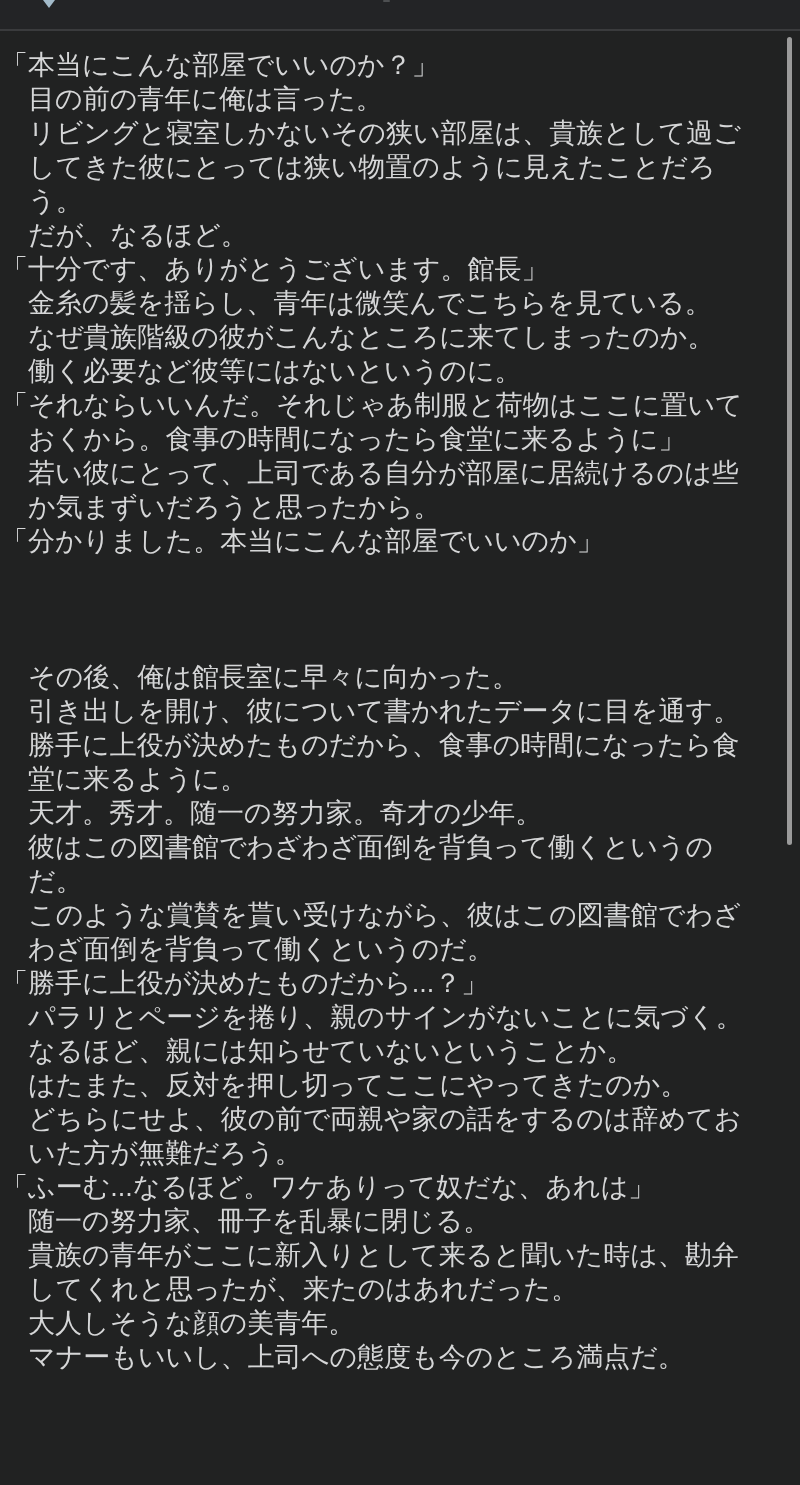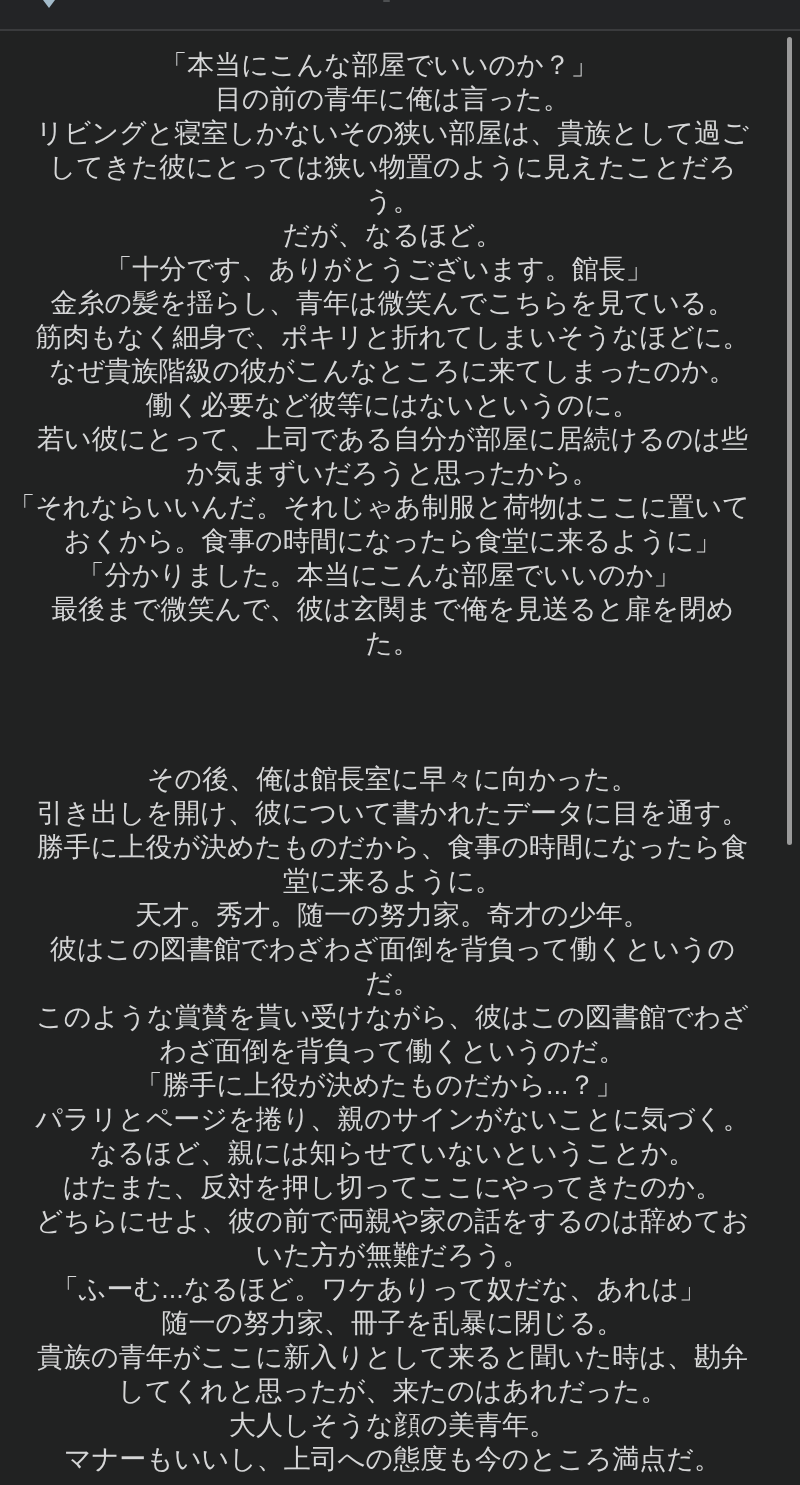--- a/index.html
+++ b/index.html
@@ -58,21 +58,21 @@
   .reader-inner {
     width: 729px; 
   }
   p.line {
     margin: 0;
     padding: 0;
     font-size: 27px;
     line-height: 34px;
     color: #d5d6d7;
     letter-spacing: 0;
-    text-align: center;
+    text-align: left;
     word-break: normal;
   }
   p.line.dialogue {
     text-indent: -27px; 
   }
   p.line.blank {
     min-height: 34px;
   }
   
   .scrollbar-track {
@@ -101,27 +101,25 @@
 </div>
 
 <div class="reader">
   <div class="reader-inner">
       <p class="line dialogue">「本当にこんな部屋でいいのか？」</p>
       <p class="line narration">目の前の青年に俺は言った。</p>
       <p class="line narration">リビングと寝室しかないその狭い部屋は、貴族として過ごしてきた彼にとっては狭い物置のように見えたことだろう。</p>
       <p class="line narration">だが、なるほど。</p>
       <p class="line dialogue">「十分です、ありがとうございます。館長」</p>
       <p class="line narration">金糸の髪を揺らし、青年は微笑んでこちらを見ている。</p>
-      <p class="line narration">筋肉もなく細身で、ポキリと折れてしまいそうなほどに。</p>
       <p class="line narration">なぜ貴族階級の彼がこんなところに来てしまったのか。</p>
       <p class="line narration">働く必要など彼等にはないというのに。</p>
+      <p class="line dialogue">「それならいいんだ。それじゃあ制服と荷物はここに置いておくから。食事の時間になったら食堂に来るように」</p>
       <p class="line narration">若い彼にとって、上司である自分が部屋に居続けるのは些か気まずいだろうと思ったから。</p>
-      <p class="line dialogue">「それならいいんだ。それじゃあ制服と荷物はここに置いておくから。食事の時間になったら食堂に来るように」</p>
       <p class="line dialogue">「分かりました。本当にこんな部屋でいいのか」</p>
-      <p class="line narration">最後まで微笑んで、彼は玄関まで俺を見送ると扉を閉めた。</p>
       <p class="line blank">&nbsp;</p>
       <p class="line blank">&nbsp;</p>
       <p class="line blank">&nbsp;</p>
       <p class="line narration">その後、俺は館長室に早々に向かった。</p>
       <p class="line narration">引き出しを開け、彼について書かれたデータに目を通す。</p>
       <p class="line narration">勝手に上役が決めたものだから、食事の時間になったら食堂に来るように。</p>
       <p class="line narration">天才。秀才。随一の努力家。奇才の少年。</p>
       <p class="line narration">彼はこの図書館でわざわざ面倒を背負って働くというのだ。</p>
       <p class="line narration">このような賞賛を貰い受けながら、彼はこの図書館でわざわざ面倒を背負って働くというのだ。</p>
       <p class="line dialogue">「勝手に上役が決めたものだから...？」</p>

